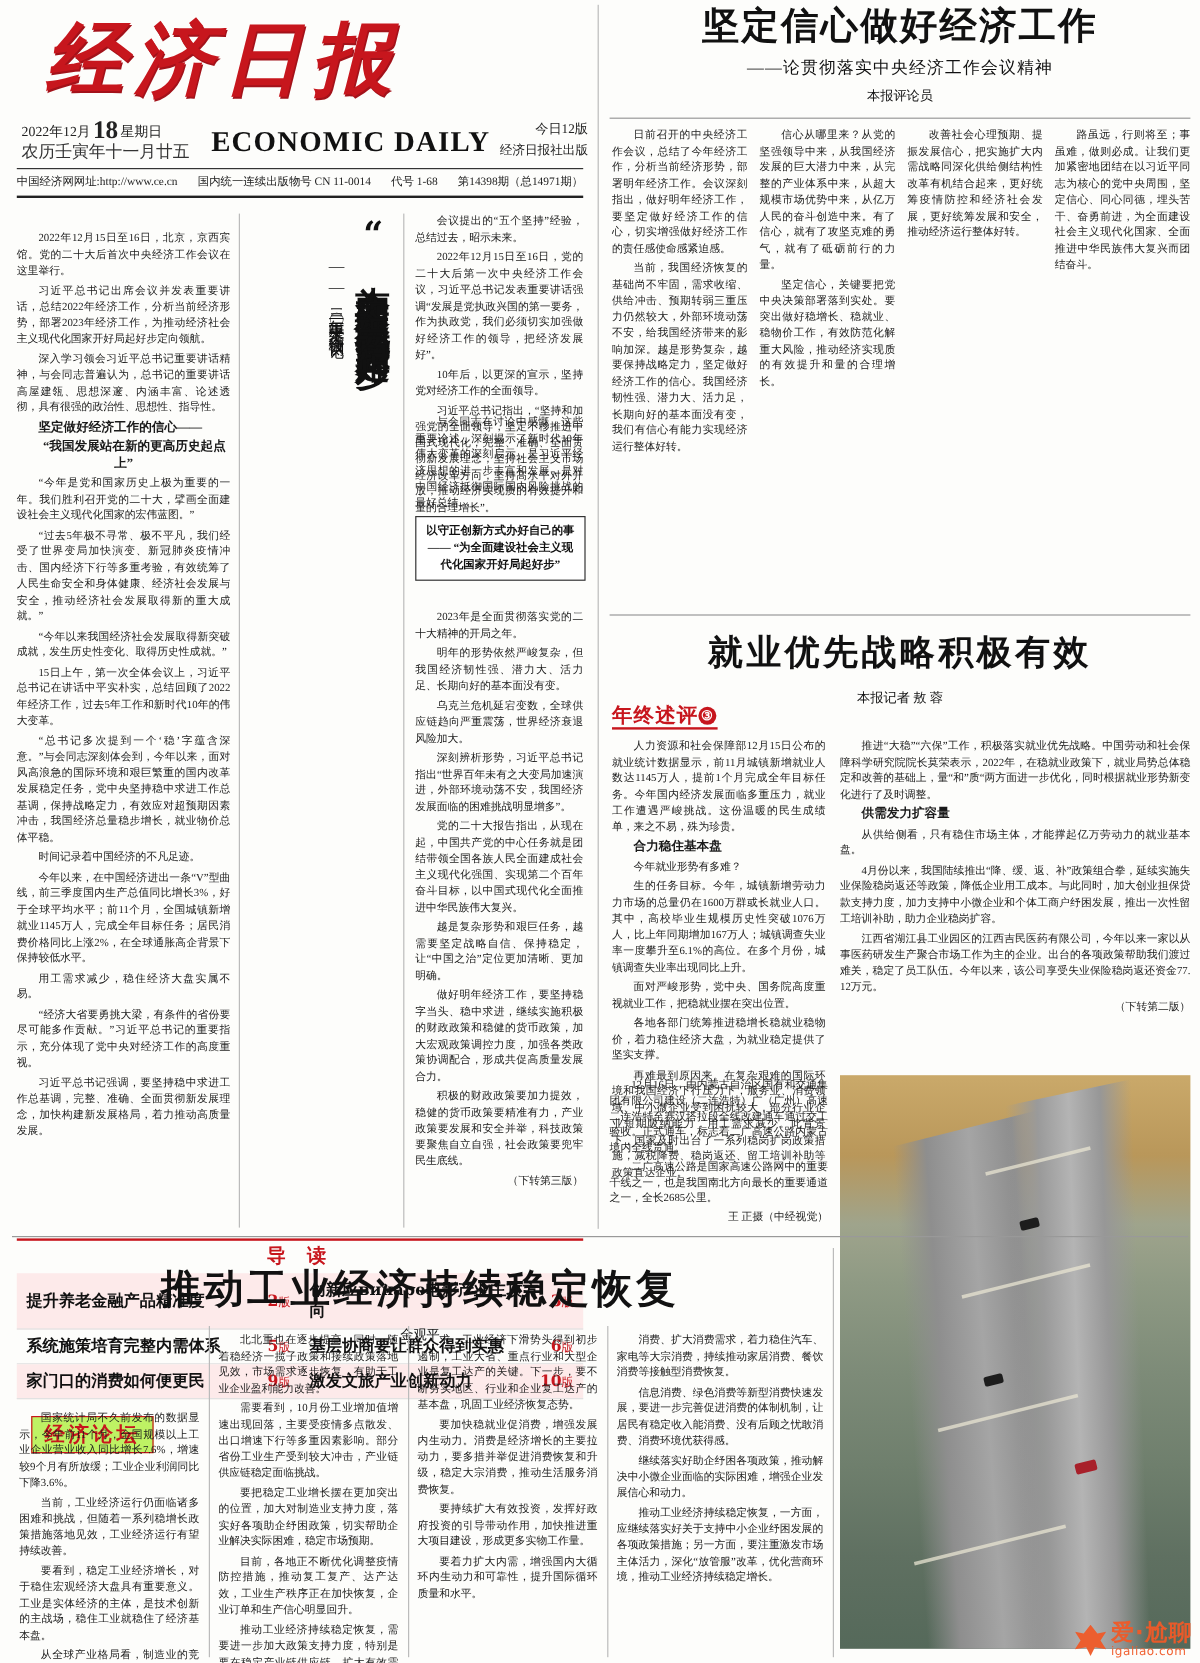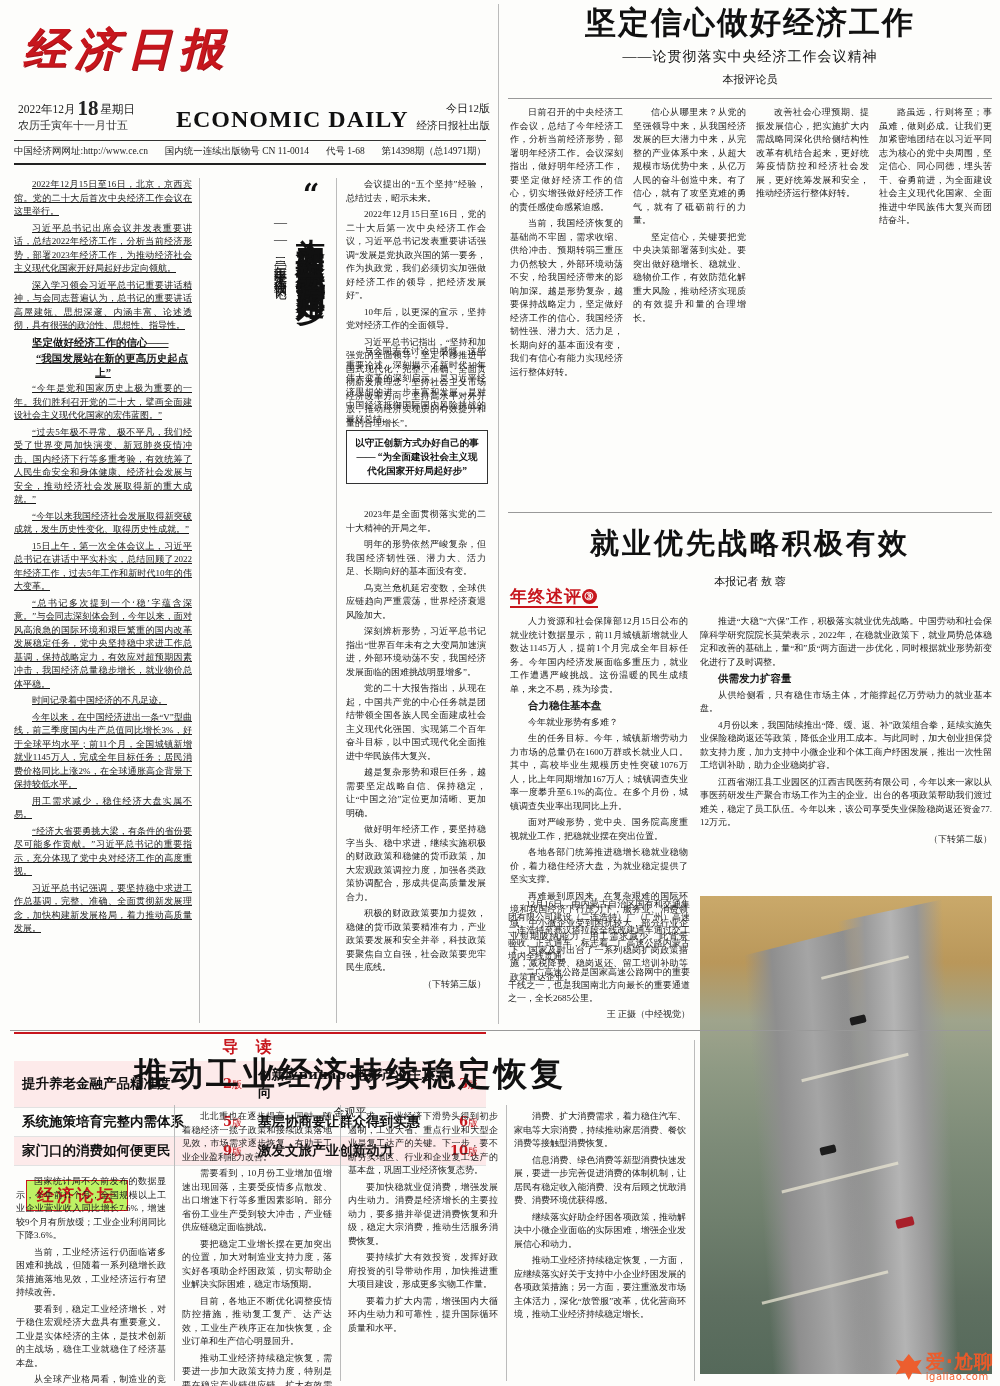--- a/index.html
+++ b/index.html
@@ -25,27 +25,27 @@
   
   .masthead {
     position: absolute;
     left: 0; top: 0;
     width: 500px;
     height: 175px;
     padding: 0;
   }
   .logo-cn {
     position: absolute;
-    left: 23px; top: 6px;
+    left: 38px; top: 6px;
     width: 400px;
     height: 86px;
     color: #c7161d;
     font-family: "DejaVu Serif", serif;
     font-weight: bold;
-    font-size: 44px;
+    font-size: 66px;
     letter-spacing: 8px;
     line-height: 86px;
     white-space: nowrap;
     font-style: italic;
     text-shadow: 1px 1px 0 #a3121a;
   }
   .date-line {
     position: absolute;
     left: 18px; top: 96px;
     font-size: 11.5px;
@@ -54,21 +54,21 @@
   }
   .date-line .big {
     font-size: 21px;
     font-weight: bold;
     vertical-align: -2px;
     padding: 0 2px;
   }
   .lunar-line {
     position: absolute;
     left: 18px; top: 118px;
-    font-size: 11px;
+    font-size: 14px;
     color: #333;
   }
   .eng-title {
     position: absolute;
     left: 176px; top: 106px;
     font-family: "Liberation Serif", serif;
     font-size: 24px;
     font-weight: bold;
     letter-spacing: 1px;
     color: #111;
@@ -510,21 +510,21 @@
   <div class="col" style="left:700px; top:615px; width:292px; height:270px;">
     <p>推进“大稳”“六保”工作，积极落实就业优先战略。中国劳动和社会保障科学研究院院长莫荣表示，2022年，在稳就业政策下，就业局势总体稳定和改善的基础上，量“和”质“两方面进一步优化，同时根据就业形势新变化进行了及时调整。</p>
     <p class="sec-sub">供需发力扩容量</p>
     <p>从供给侧看，只有稳住市场主体，才能撑起亿万劳动力的就业基本盘。</p>
     <p>4月份以来，我国陆续推出“降、缓、返、补”政策组合拳，延续实施失业保险稳岗返还等政策，降低企业用工成本。与此同时，加大创业担保贷款支持力度，加力支持中小微企业和个体工商户纾困发展，推出一次性留工培训补助，助力企业稳岗扩容。</p>
     <p>江西省湖江县工业园区的江西吉民医药有限公司，今年以来一家以从事医药研发生产聚合市场工作为主的企业。出台的各项政策帮助我们渡过难关，稳定了员工队伍。今年以来，该公司享受失业保险稳岗返还资金77.12万元。</p>
     <p></p>
     <p style="text-align:right; text-indent:0;">（下转第二版）</p>
   </div>
 
-  <div class="col lt-col" style="left:14px; top:178px; width:178px; height:840px;text-decoration:underline;">
+  <div class="col lt-col" style="left:14px; top:192px; width:178px; height:840px;">
     <p>2022年12月15日至16日，北京，京西宾馆。党的二十大后首次中央经济工作会议在这里举行。</p>
     <p>习近平总书记出席会议并发表重要讲话，总结2022年经济工作，分析当前经济形势，部署2023年经济工作，为推动经济社会主义现代化国家开好局起好步定向领航。</p>
     <p>深入学习领会习近平总书记重要讲话精神，与会同志普遍认为，总书记的重要讲话高屋建瓴、思想深邃、内涵丰富、论述透彻，具有很强的政治性、思想性、指导性。</p>
     <p class="lt-head">坚定做好经济工作的信心——</p>
     <p class="lt-head" style="text-align:center;">“我国发展站在新的更高历史起点上”</p>
     <p>“今年是党和国家历史上极为重要的一年。我们胜利召开党的二十大，擘画全面建设社会主义现代化国家的宏伟蓝图。”</p>
     <p>“过去5年极不寻常、极不平凡，我们经受了世界变局加快演变、新冠肺炎疫情冲击、国内经济下行等多重考验，有效统筹了人民生命安全和身体健康、经济社会发展与安全，推动经济社会发展取得新的重大成就。”</p>
     <p>“今年以来我国经济社会发展取得新突破成就，发生历史性变化、取得历史性成就。”</p>
     <p>15日上午，第一次全体会议上，习近平总书记在讲话中平实朴实，总结回顾了2022年经济工作，过去5年工作和新时代10年的伟大变革。</p>
     <p>“总书记多次提到一个‘稳’字蕴含深意。”与会同志深刻体会到，今年以来，面对风高浪急的国际环境和艰巨繁重的国内改革发展稳定任务，党中央坚持稳中求进工作总基调，保持战略定力，有效应对超预期因素冲击，我国经济总量稳步增长，就业物价总体平稳。</p>

